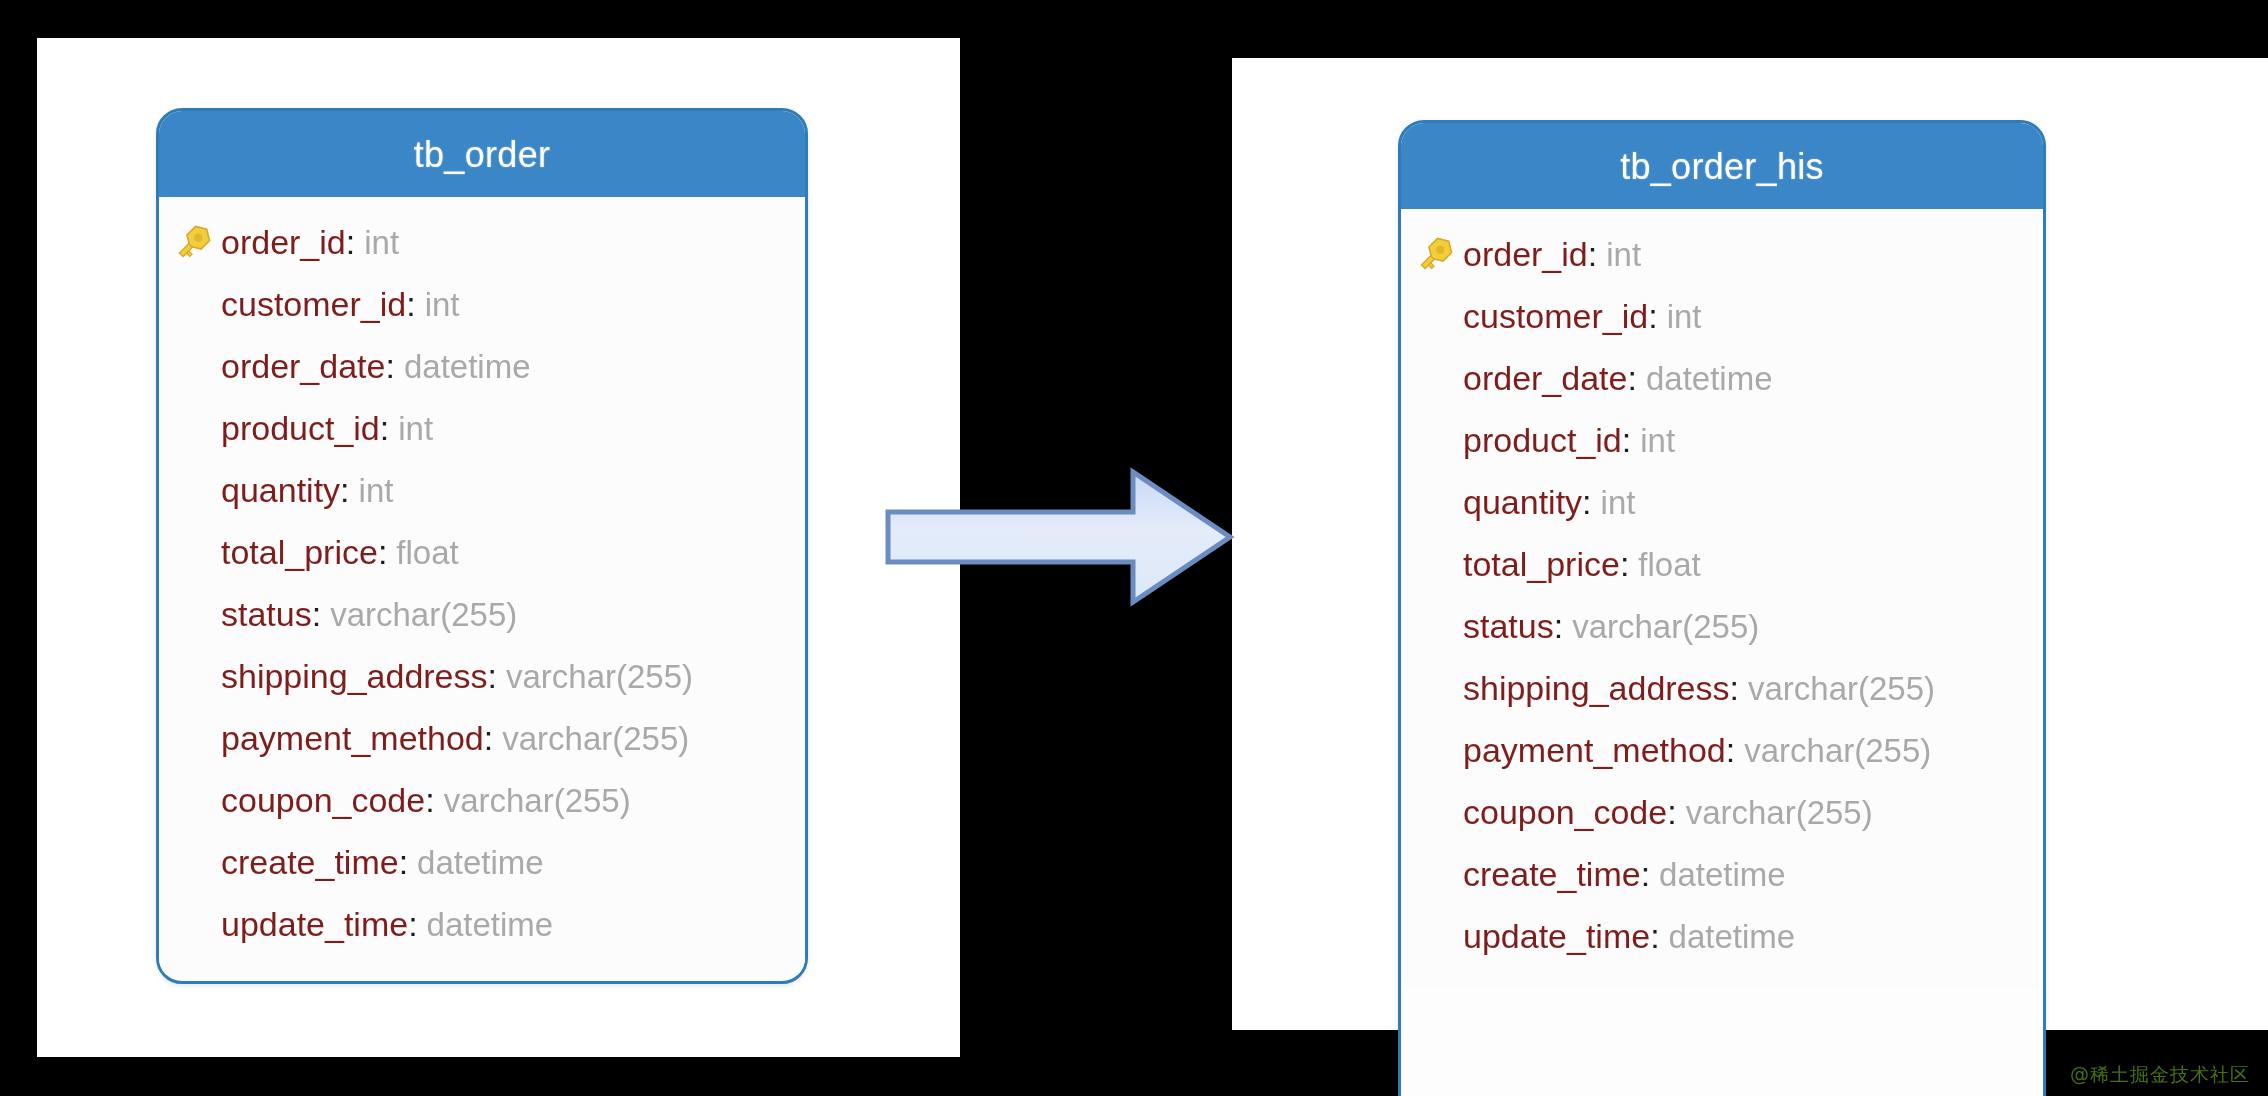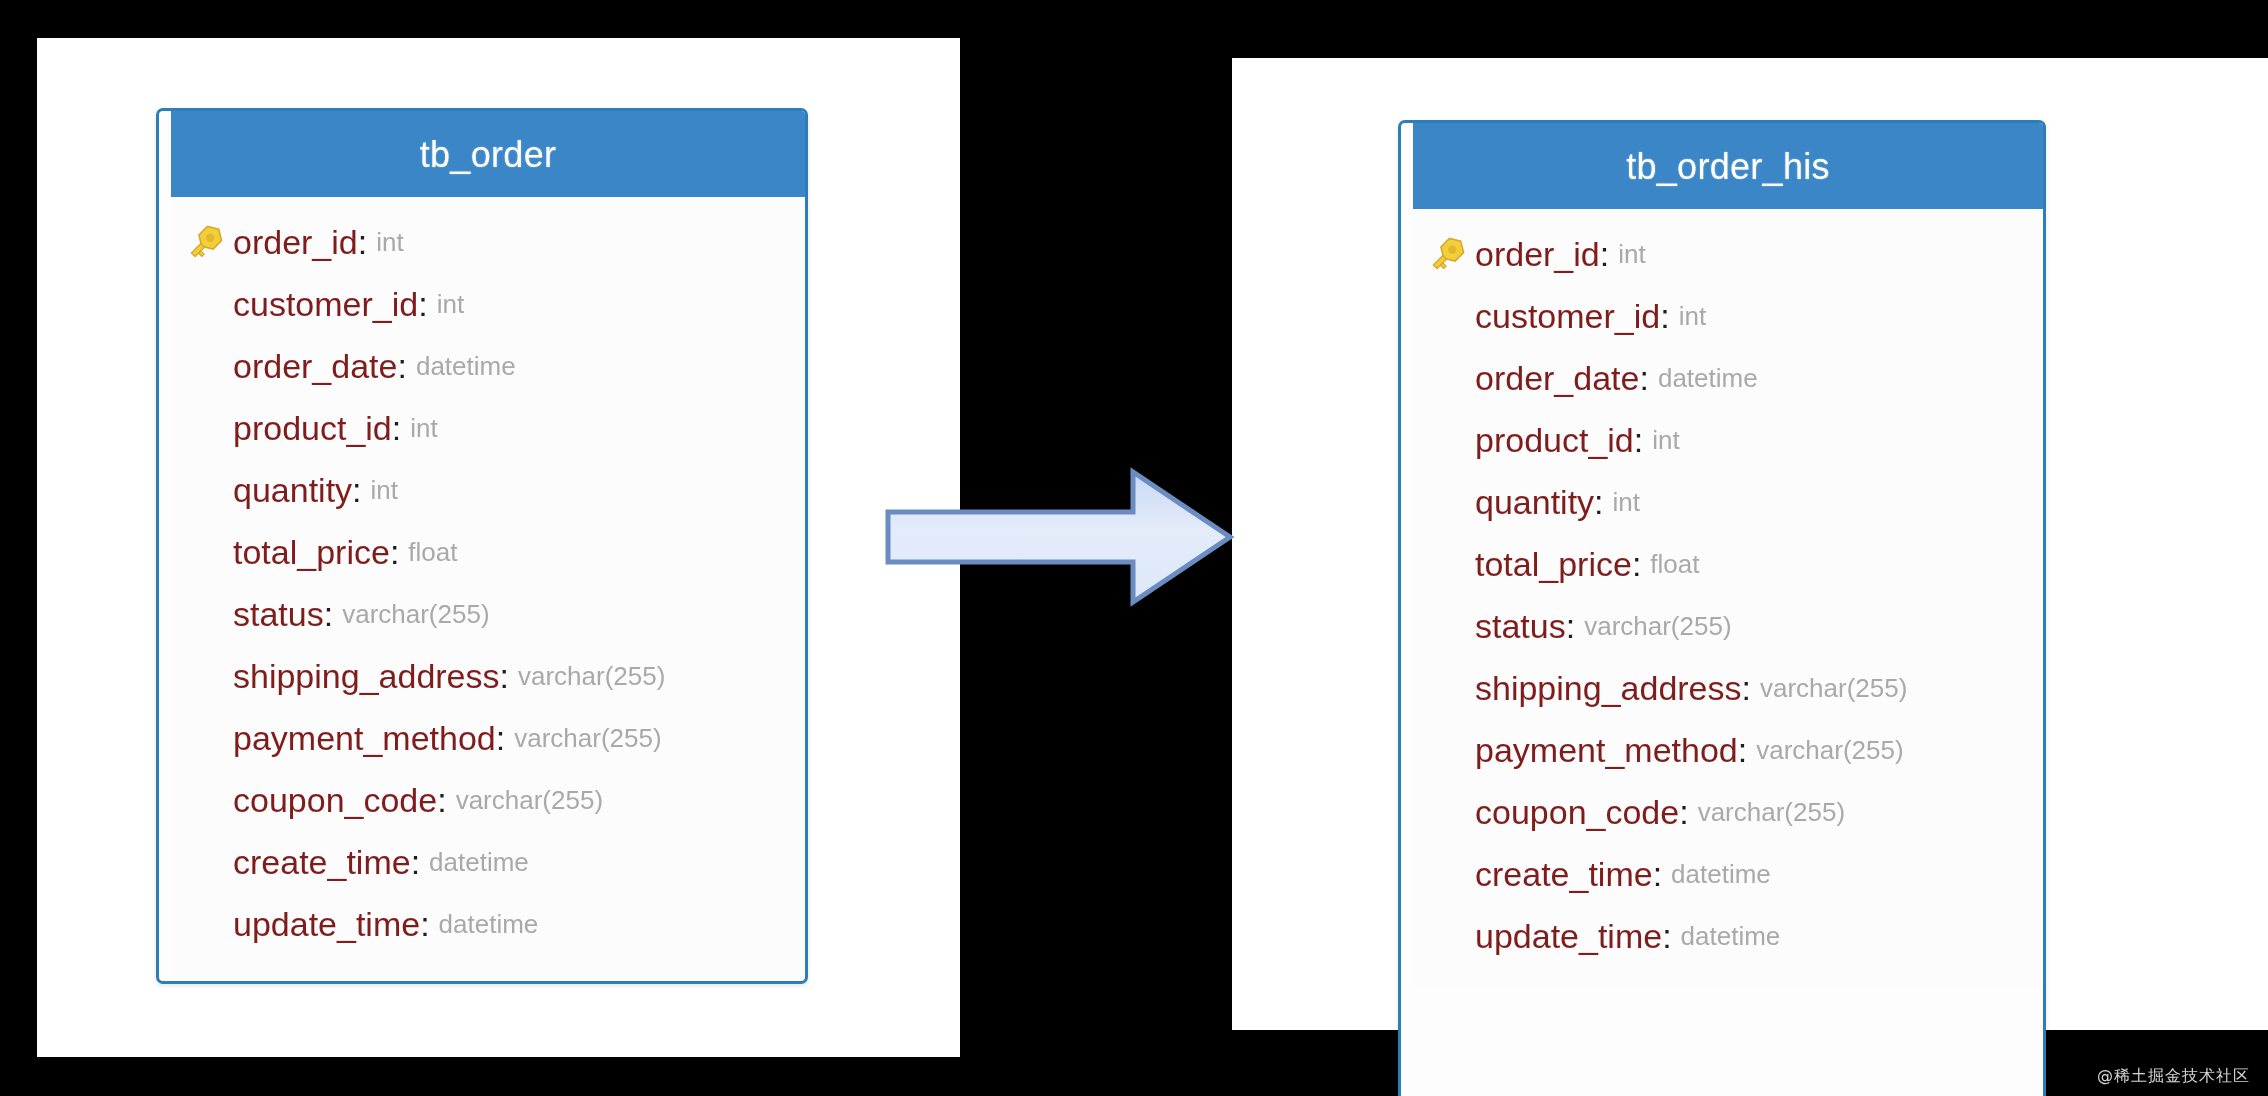--- a/index.html
+++ b/index.html
@@ -20,26 +20,25 @@
     position: absolute;
     background: #ffffff;
   }
   #panel-left  { left: 37px;   top: 38px;  width: 923px;  height: 1019px; }
   #panel-right { left: 1232px; top: 58px;  width: 1036px; height: 972px; }
 
   
   .entity-card {
     position: absolute;
     border: 3px solid #2E7CB8;
-    border-radius: 7px;
+    border-radius: 26px;
     background: #fdfdfd;
     box-sizing: border-box;
     overflow: hidden;
     box-shadow: 0 2px 5px rgba(0,0,0,0.10);
-    padding-left: 12px;
   }
   #card-order     { left: 156px;  top: 108px; width: 652px;  height: 876px; }
   #card-order-his { left: 1398px; top: 120px; width: 648px;  height: 1004px; }
 
   .card-header {
     background: #3A86C6;
     color: #ffffff;
     text-align: center;
     font-size: 36px;
     letter-spacing: 0.3px;
@@ -68,21 +67,21 @@
     line-height: 1;
     white-space: nowrap;
   }
   .field-sep {
     color: #1d1d1d;
     font-size: 34px;
     line-height: 1;
   }
   .field-type {
     color: #a9a9a9;
-    font-size: 26px;
+    font-size: 33px;
     line-height: 1;
     white-space: nowrap;
     margin-left: 9px;
   }
 
   
   .key-icon {
     position: absolute;
     left: 12px;
     top: 50%;
@@ -99,22 +98,22 @@
     top: 455px;
     width: 352px;
     height: 164px;
   }
 
   
   #watermark {
     position: absolute;
     right: 18px;
     bottom: 12px;
-    color: #e5e5e5;
-    font-size: 16px;
+    color: #4d7c0f;
+    font-size: 19px;
     letter-spacing: 1px;
     line-height: 1;
     font-family: "DejaVu Sans", sans-serif;
     opacity: 0.92;
     user-select: none;
     white-space: nowrap;
   }
 </style>
 </head>
 <body>

